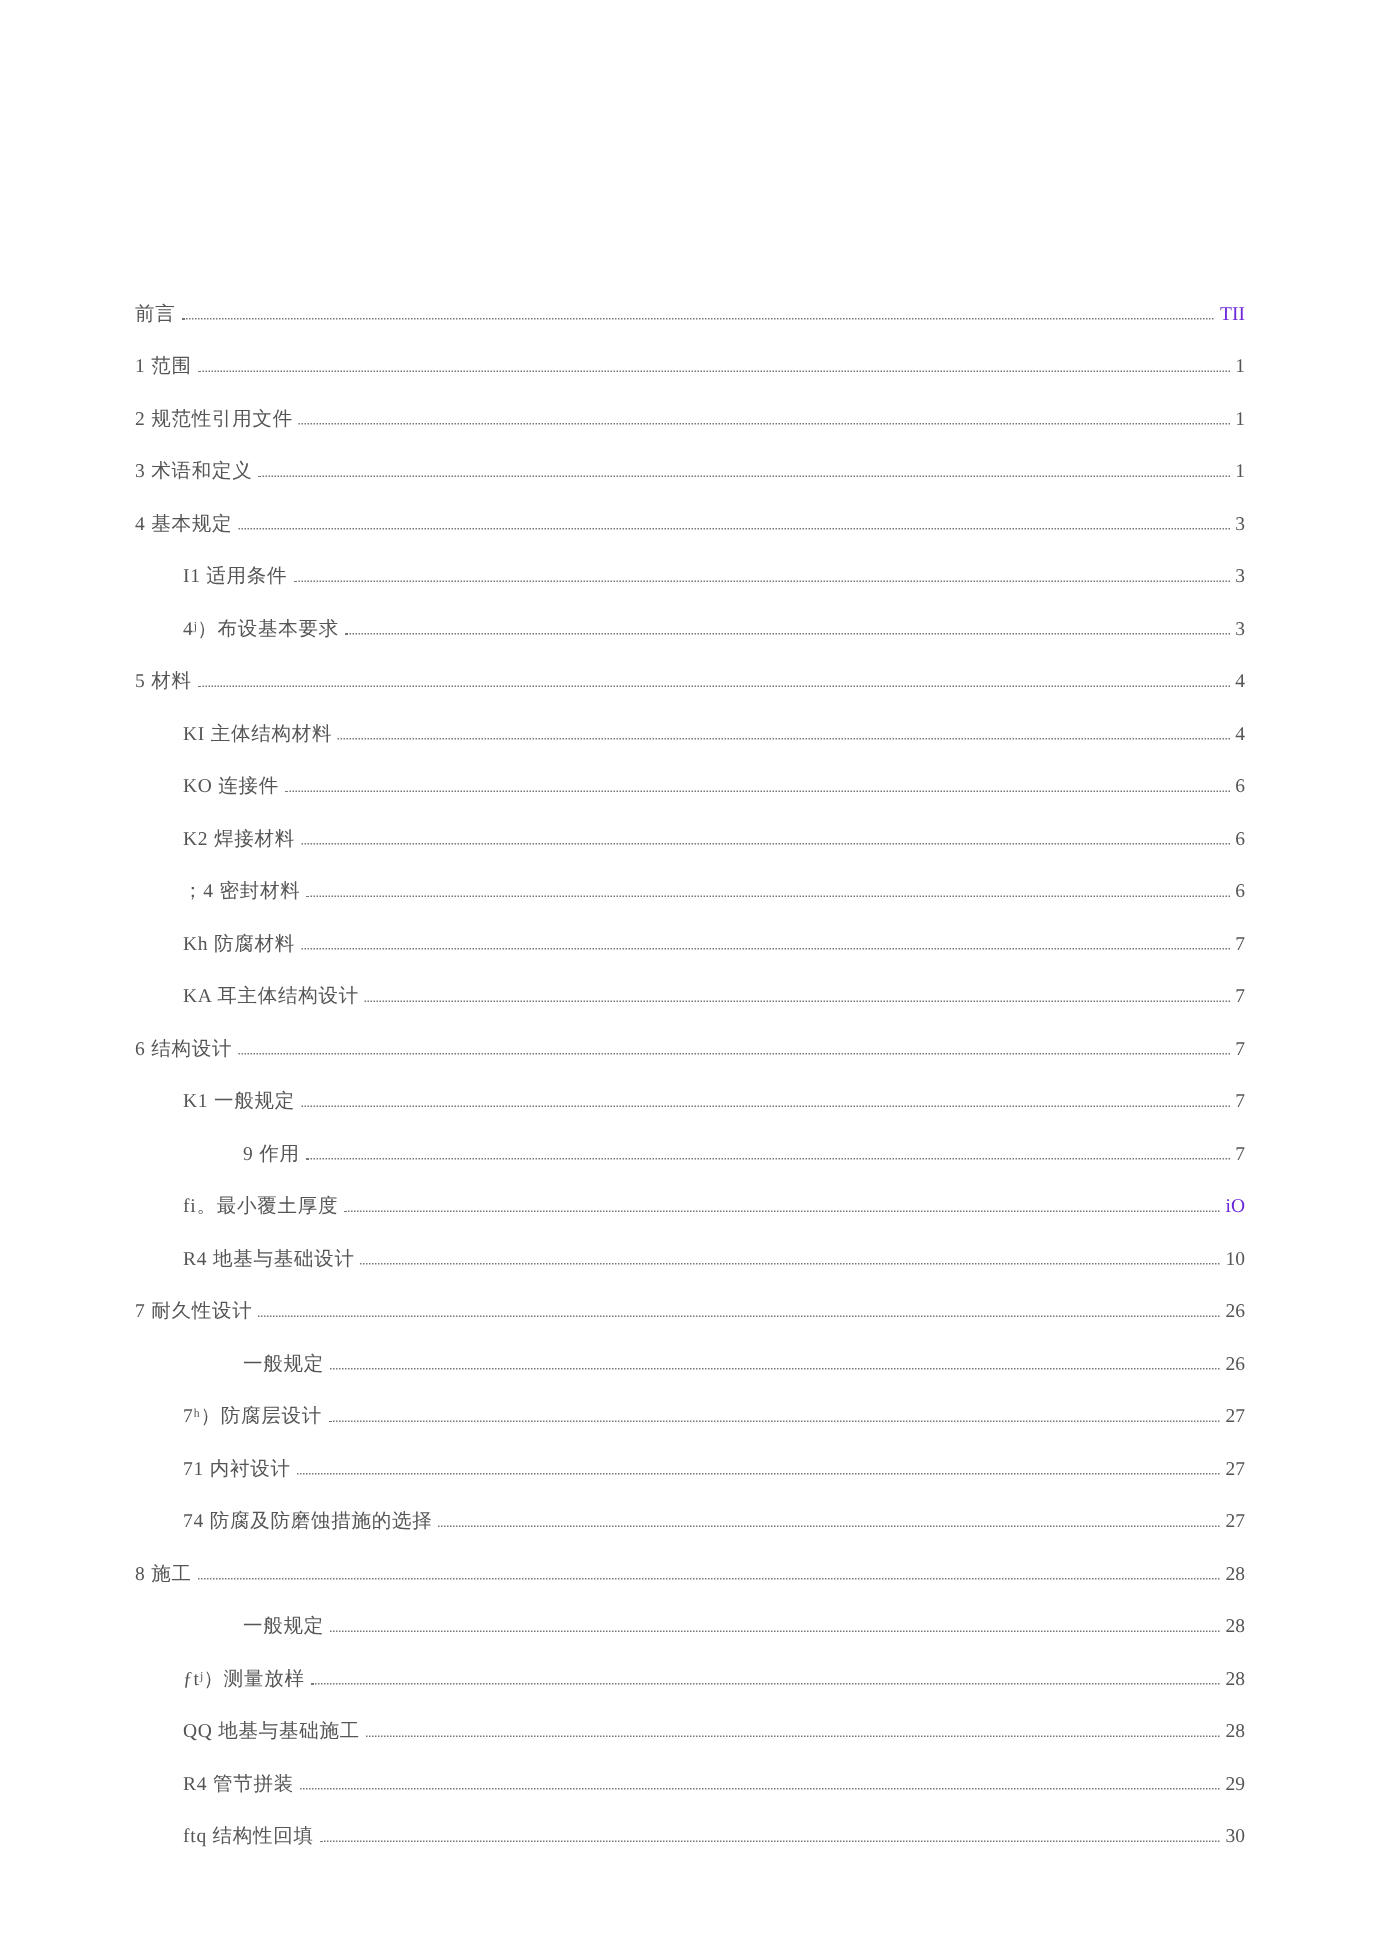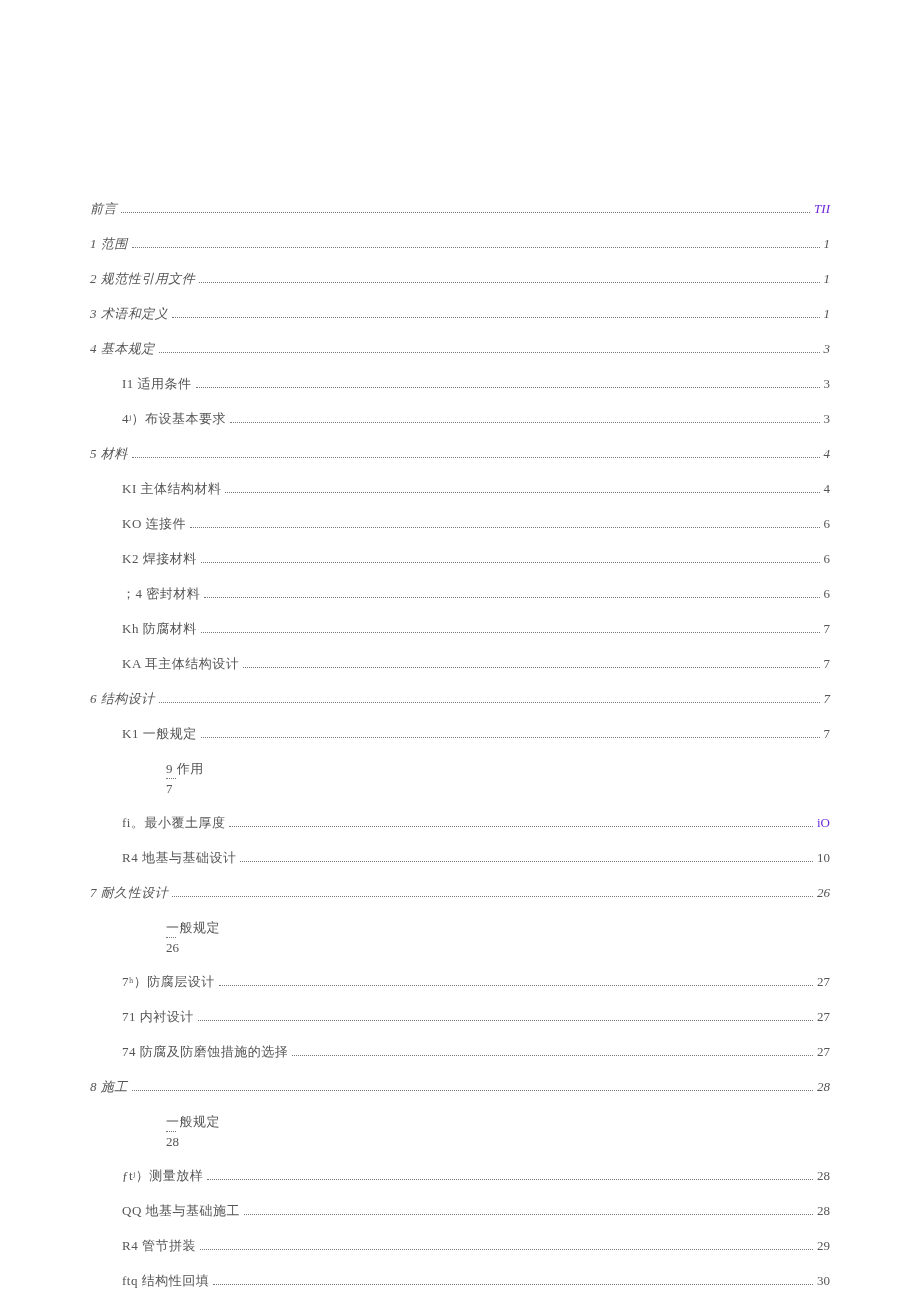--- a/index.html
+++ b/index.html
@@ -33,23 +33,23 @@
       flex: 1 1 auto;
       border-bottom: 1.5px dotted #777;
       margin: 0 4px 2px 4px;
       min-width: 10px;
       height: 1px;
     }
     .page {
       flex: 0 0 auto;
       color: #555;
     }
-    .indent-0 { padding-left: 0; font-style: italic; }
+    .indent-0 { padding-left: 0; }
     .indent-1 { padding-left: 32px; font-family: Liberation Serif, serif; }
-    .indent-2 { padding-left: 72px; flex-direction: column; }
+    .indent-2 { padding-left: 72px; }
     .blue { color: #6d28d9; text-align: right; }
   </style>
 </head>
 <body>
 
 <div class="toc" id="toc-container">
     <div class="row indent-0">
       <span class="label">前言</span>
       <span class="dots"></span>
       <span class="page blue">TII</span>

